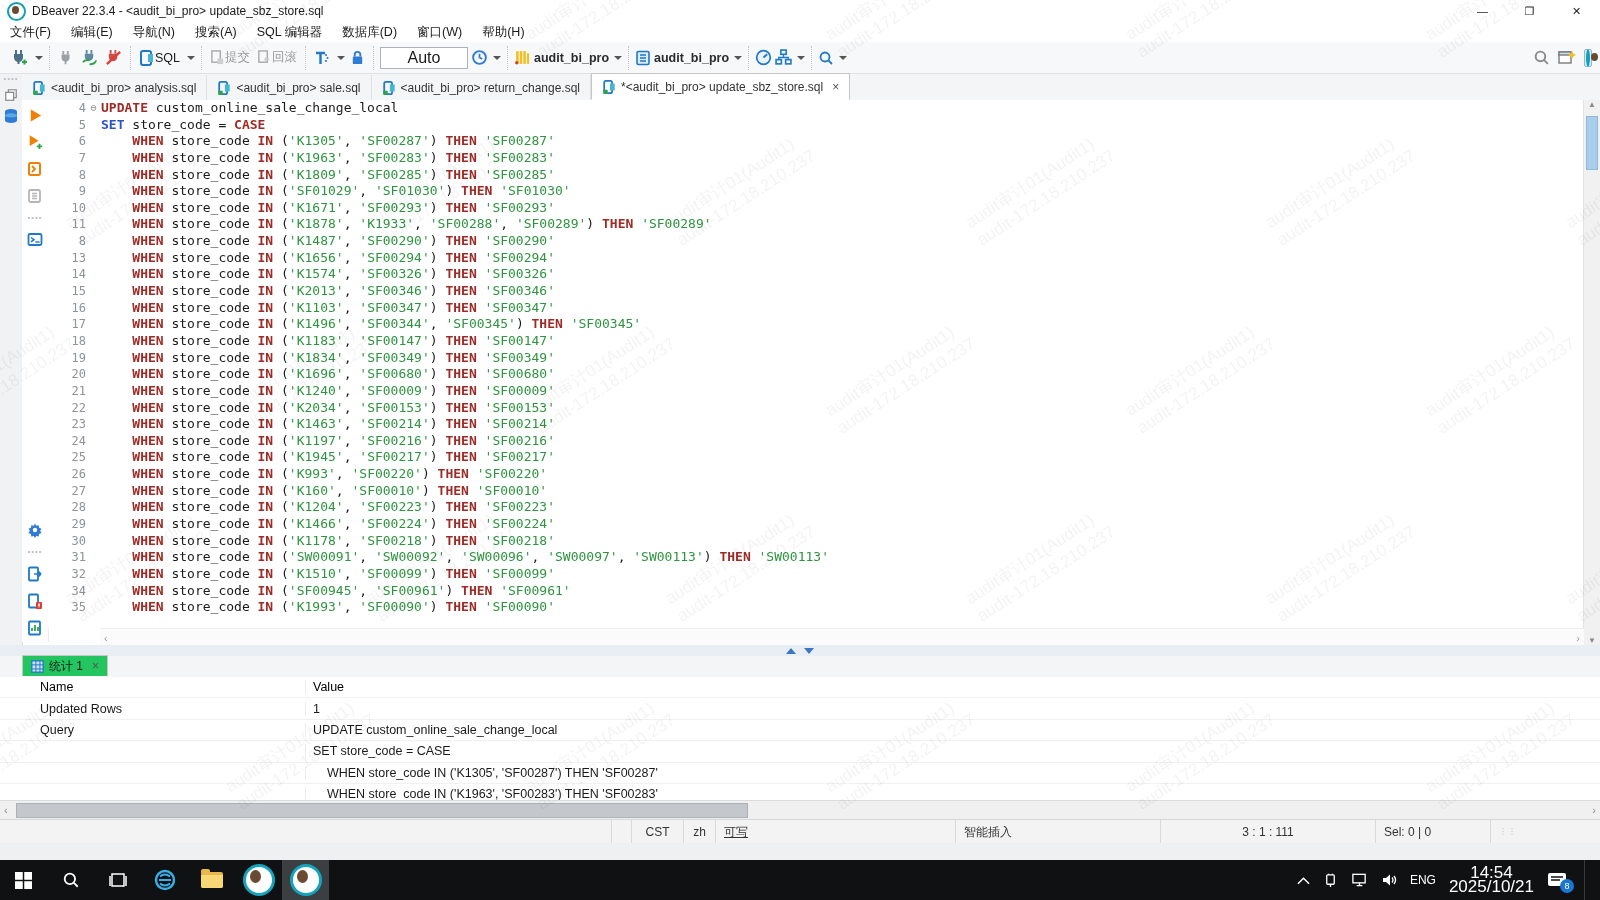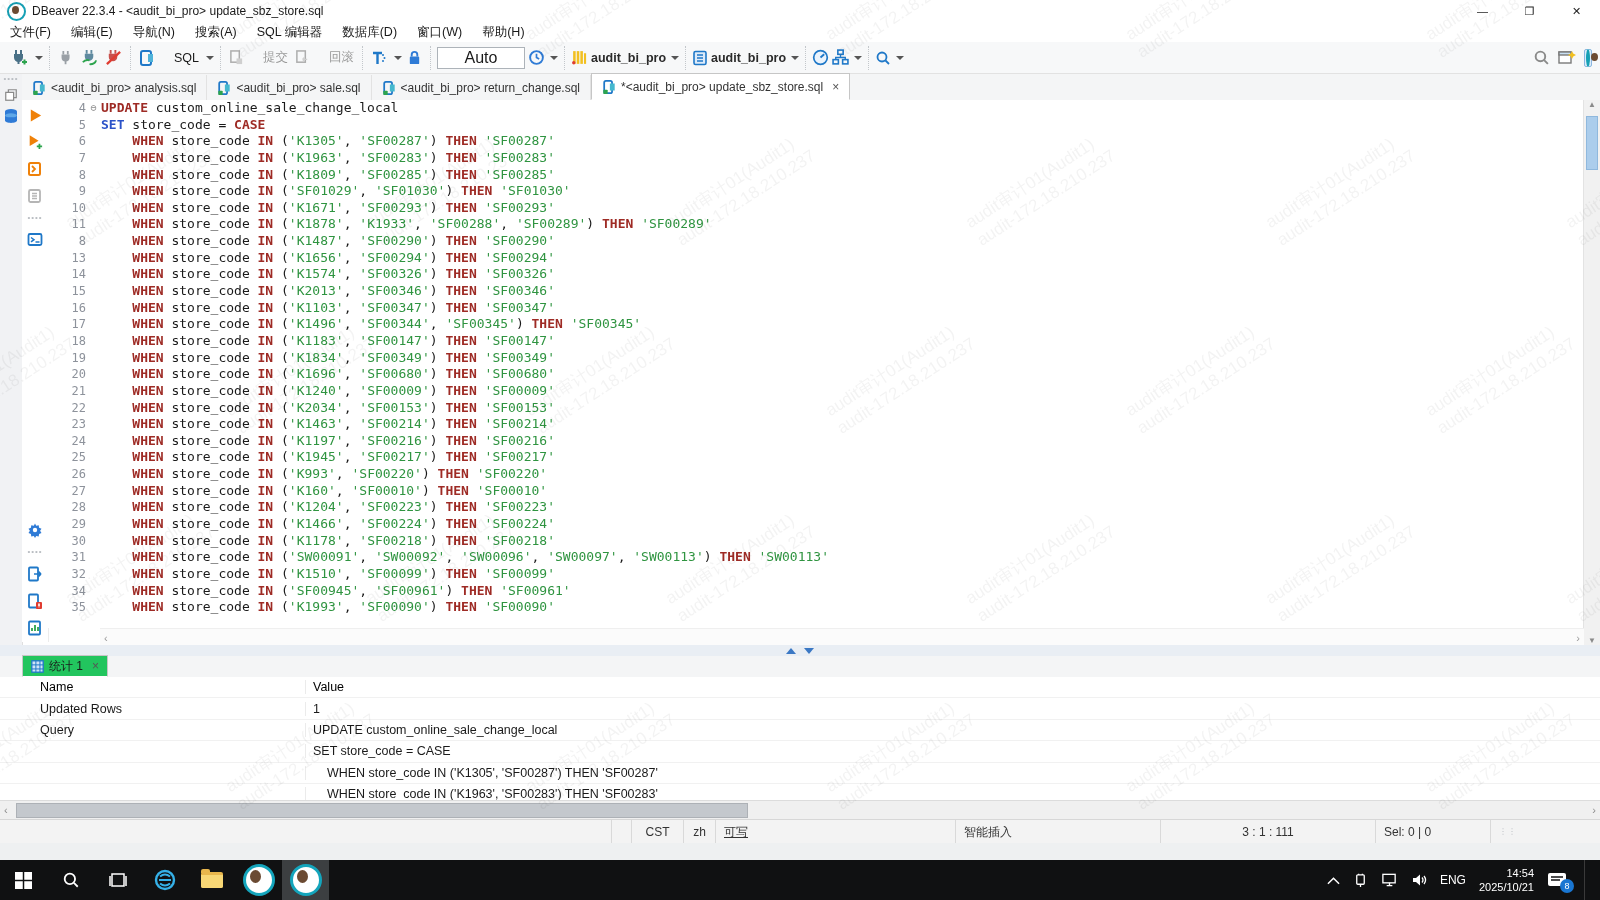--- a/index.html
+++ b/index.html
@@ -12,21 +12,21 @@
   .win-controls{margin-left:auto;display:flex;height:22px}
   .win-btn{width:47px;text-align:center;line-height:22px;font-size:11px;color:#222}
   
   .menubar{position:absolute;left:0;top:22px;right:0;height:20px;background:#fff;display:flex;align-items:center;font-size:12.5px}
   .menu-item{padding:0 10px;white-space:nowrap}
   
   .toolbar{position:absolute;left:0;top:42px;right:0;height:31px;background:#f7f8f9;border-bottom:1px solid #e2e2e2;
            display:flex;align-items:center;font-size:12.5px;padding-left:2px}
   .tb-group{display:flex;align-items:center;gap:3px;padding:0 6px;border-left:1px dotted #c3c7cb;height:24px}
   .tb-group:first-child{border-left:none}
-  .tb-btn{display:flex;align-items:center;gap:19px;padding:2px 2px;border-radius:2px}
+  .tb-btn{display:flex;align-items:center;gap:0;padding:2px 2px;border-radius:2px}
   .tb-label{font-weight:bold;color:#2b2b2b}
   .tb-dim{color:#9b9b9b}
   .caret{width:0;height:0;border-left:4px solid transparent;border-right:4px solid transparent;border-top:4px solid #555;margin-left:2px}
   .combo{background:#fff;border:1px solid #adb3b9;padding:1px 0;width:86px;text-align:center;font-size:16px;height:18px;line-height:18px}
   .toolbar-right{margin-left:auto;display:flex;align-items:center;gap:8px;padding-right:8px}
   .persp-active{background:#dcecfa;border:1px solid #8ab6e0;border-radius:2px;padding:1px}
   
   .leftstrip{position:absolute;left:0;top:74px;width:22px;height:726px;background:#f1f2f4;border-right:1px solid #dfdfdf;
              display:flex;flex-direction:column;align-items:center;padding-top:2px;gap:6px}
   .grip{color:#b9bdc2;font-size:8px;letter-spacing:1px;line-height:6px}
@@ -73,21 +73,21 @@
   .statusbar{position:absolute;left:0;top:819px;right:0;height:24px;background:#f3f3f3;border-top:1px solid #d7d7d7;
              display:flex;align-items:center;font-size:12px;color:#333}
   .seg{height:100%;display:flex;align-items:center;border-left:1px solid #d9d9d9;padding:0 8px;box-sizing:border-box;white-space:nowrap}
   .sb-spacer{flex:1}
   .gapband{position:absolute;left:0;top:843px;right:0;height:17px;background:#eef0f1}
   
   .taskbar{position:absolute;left:0;top:860px;right:0;height:40px;background:#101112;display:flex;align-items:center;color:#fff}
   .tslot{width:47px;height:40px;display:flex;align-items:center;justify-content:center}
   .tslot.active{background:#3c3f41}
   .tray{margin-left:auto;display:flex;align-items:center;gap:13px;padding-right:10px;font-size:12px}
-  .clock{text-align:right;line-height:14px;font-size:11px}
+  .clock{text-align:center;line-height:14px;font-size:17px}
   .folder{width:22px;height:16px;background:#e8b64c;border-radius:2px;position:relative}
   .folder::before{content:"";position:absolute;left:0;top:-3px;width:9px;height:4px;background:#e8b64c;border-radius:2px 2px 0 0}
   .folder::after{content:"";position:absolute;left:0;top:3px;right:0;bottom:0;background:#f8d775;border-radius:0 0 2px 2px}
   .beaver{width:26px;height:26px;border-radius:50%;border:3px solid #14a5bc;background:#fff;position:relative}
   .beaver::after{content:"";position:absolute;left:4px;top:3px;width:11px;height:13px;border-radius:50%;background:#6b4a32}
   .notif{position:relative;width:20px;height:16px}
   .badge{position:absolute;right:-7px;bottom:-5px;background:#1976d2;color:#fff;border-radius:50%;width:14px;height:14px;
          font-size:9px;line-height:14px;text-align:center}
   .showdesk{width:5px;height:40px;border-left:1px solid #3a3a3a;margin-left:4px}
   

